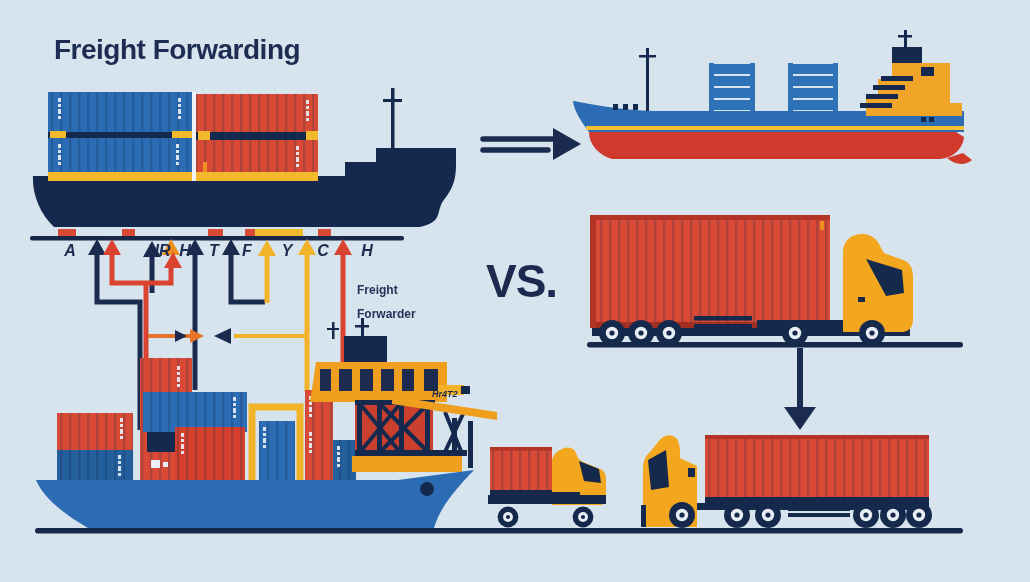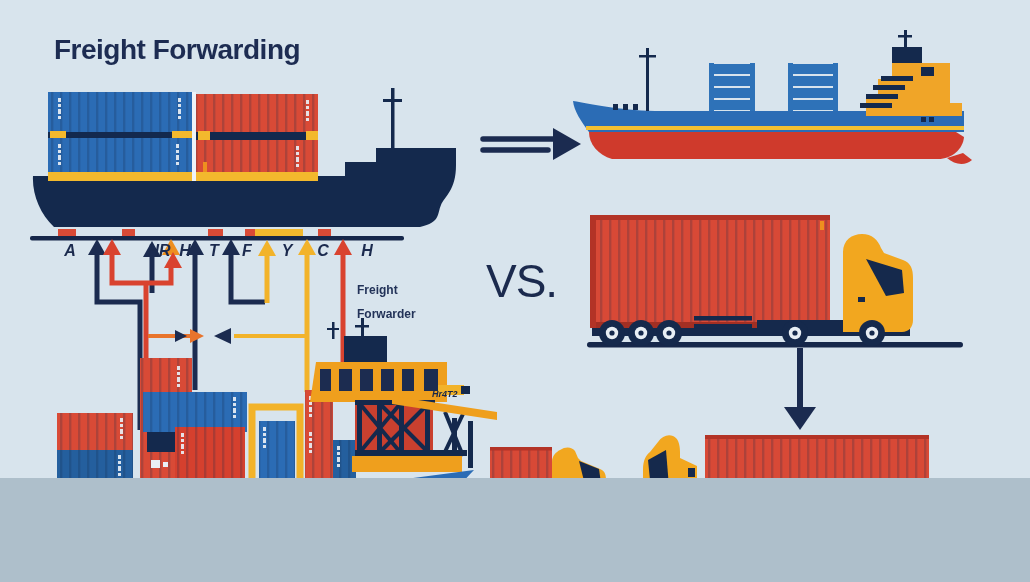--- a/index.html
+++ b/index.html
@@ -1,25 +1,25 @@
 <!DOCTYPE html>
 <html><head>
 <meta charset="utf-8">
 <style>
   html,body{margin:0;padding:0;background:#aebfcb;}
-  .stage{position:relative;width:1030px;height:478px;background:#d8e4ed;overflow:hidden;
+  .stage{position:relative;width:1030px;height:582px;background:#d8e4ed;overflow:hidden;
          font-family:"Liberation Sans",sans-serif;}
   .stage svg{position:absolute;left:0;top:0;z-index:1;}
   .abs{position:absolute;z-index:3;color:#1d2c52;}
   .t-title{left:54px;top:34px;font-size:28px;font-weight:800;letter-spacing:-.5px;}
   .quay-letters{left:0;top:242px;width:420px;height:20px;}
   .quay-letters span{position:absolute;top:0;transform:translateX(-50%);
       font-size:16px;font-weight:700;font-style:italic;color:#1b2a4e;}
   .t-ff{left:357px;top:278px;font-size:12px;line-height:24px;font-weight:700;color:#223258;}
-  .t-vs{left:486px;top:254px;font-size:46px;font-weight:400;letter-spacing:-1px;color:#1b2a4e;}
+  .t-vs{left:486px;top:254px;font-size:46px;font-weight:700;letter-spacing:-1px;color:#1b2a4e;}
   .t-ds{left:612px;top:366px;font-size:23px;line-height:27px;font-weight:700;color:#1b2a4e;}
   .t-code{left:394px;top:389px;font-size:9px;font-weight:700;font-style:italic;color:#18264a;z-index:4;margin-left:38px;}
 </style>
 </head>
 <body>
 
 <div class="stage">
 
 <svg width="1030" height="582" viewBox="0 0 1030 582">
   <defs>

